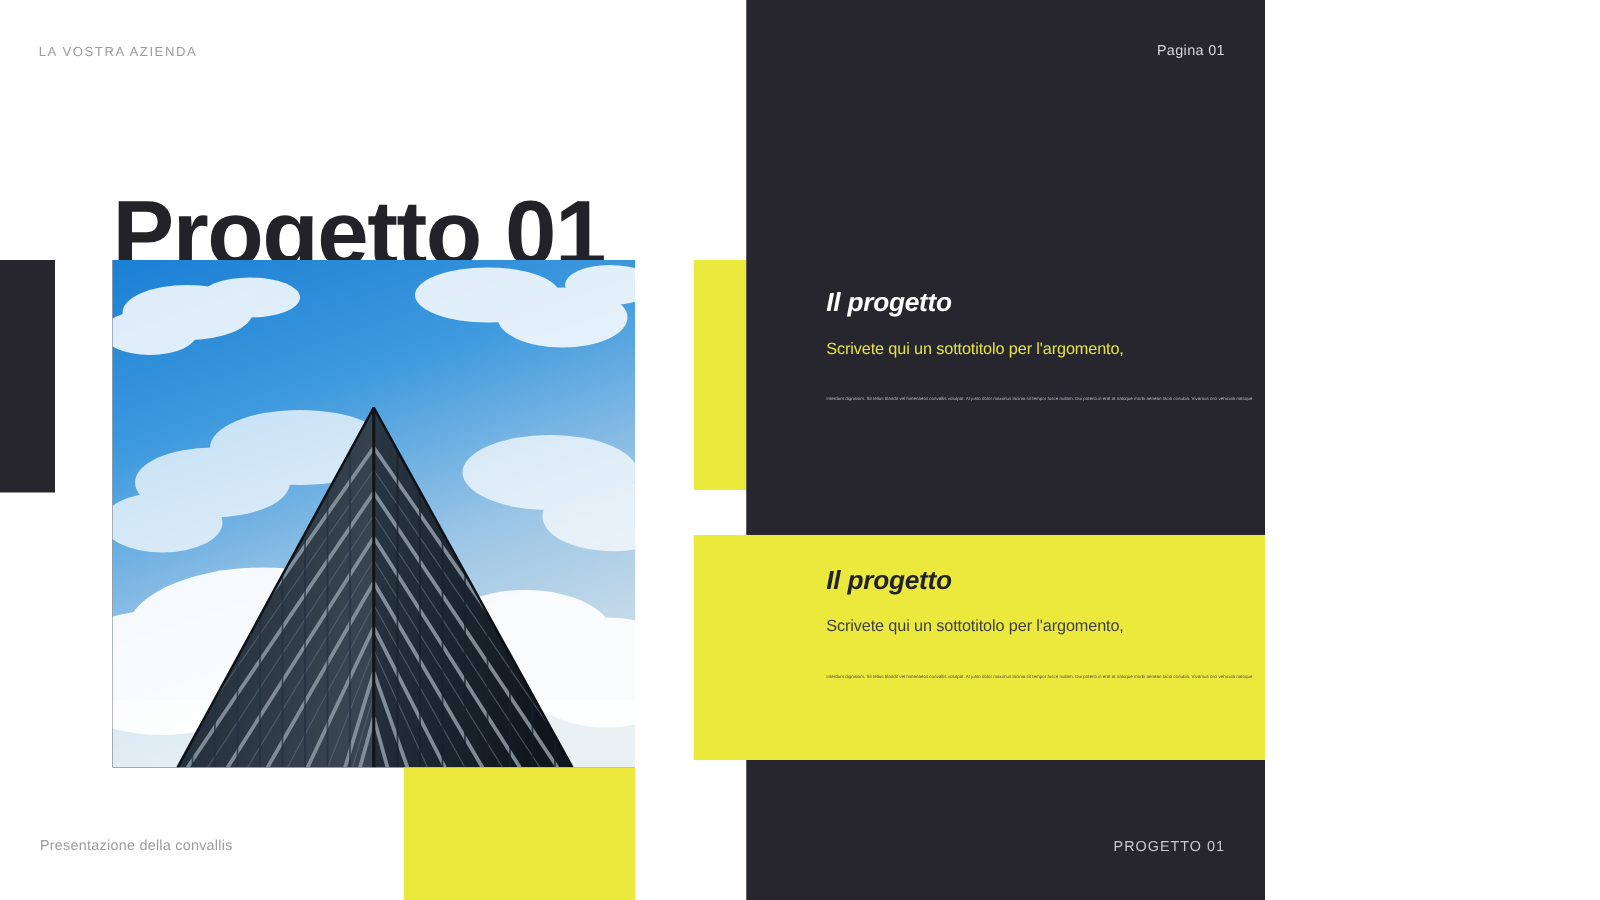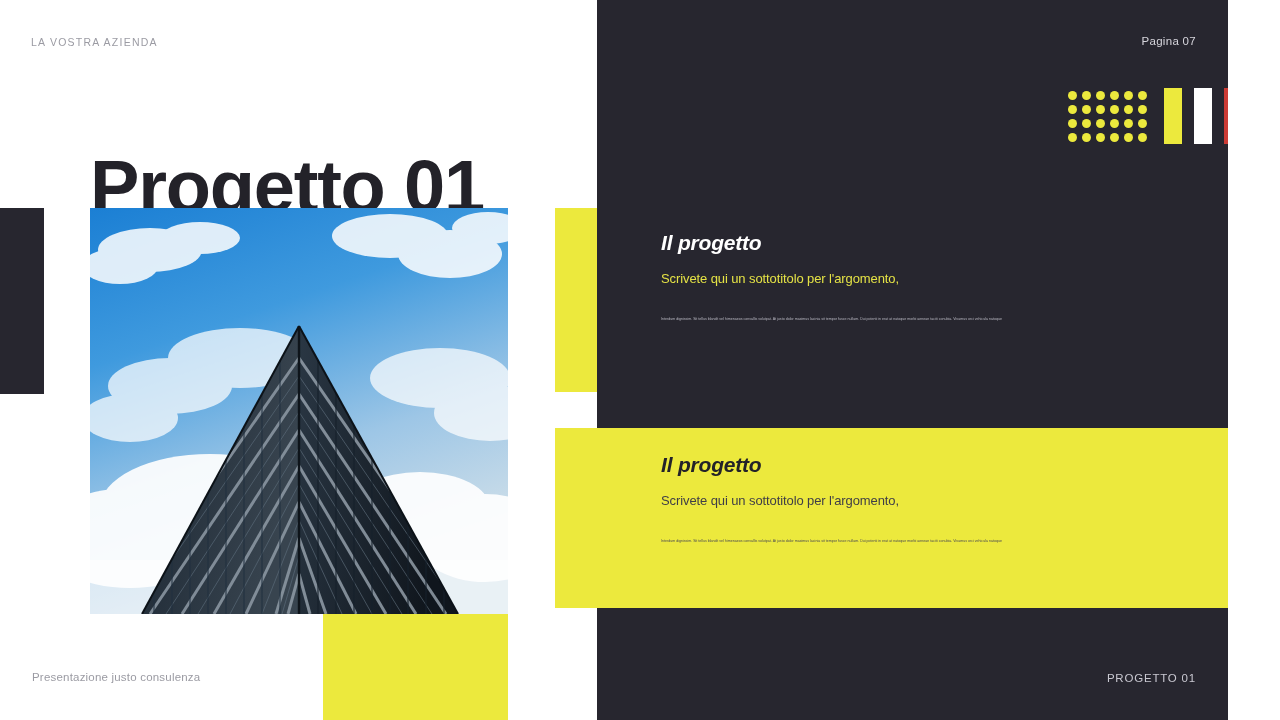--- a/index.html
+++ b/index.html
@@ -8,21 +8,21 @@
     background: #ffffff;
   }
   body {
     width: 1280px;
     height: 720px;
     font-family: "Liberation Sans", sans-serif;
     overflow: hidden;
   }
   #slide {
     position: relative;
-    width: 1228px;
+    width: 1012px;
     height: 720px;
     background: #ffffff;
     overflow: hidden;
   }
 
   
   .eyebrow {
     position: absolute;
     left: 31px;
     top: 36px;
@@ -321,25 +321,25 @@
       <line x1="209" y1="118" x2="209" y2="406" stroke="#0e141a" stroke-width="2.4"></line>
 
       <path d="M209 118 L52 406" stroke="#0c1218" stroke-width="2" fill="none"></path>
       <path d="M209 118 L368 406" stroke="#0c1218" stroke-width="2" fill="none"></path>
     </svg>
   </div>
 
   <div class="bottom-yellow-block"></div>
   <div class="accent-bar"></div>
 
-  <div class="footer-left">Presentazione justo consulenza</div>
+  <div class="footer-left">Presentazione della convallis</div>
 
   <div class="dark-panel"></div>
 
-  <div class="page-number">Pagina 07</div>
+  <div class="page-number">Pagina 01</div>
 
   <div class="deco">
     <div class="dot-grid">
       <span class="dot"></span>
       <span class="dot"></span>
       <span class="dot"></span>
       <span class="dot"></span>
       <span class="dot"></span>
       <span class="dot"></span>
       <span class="dot"></span>

